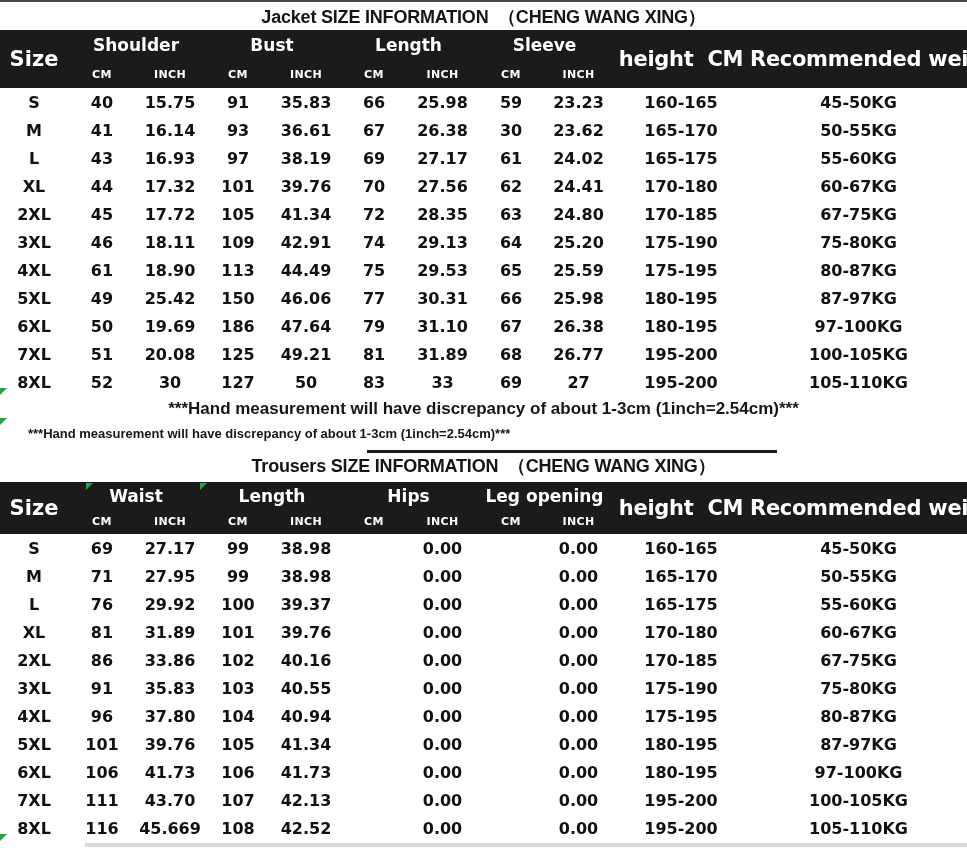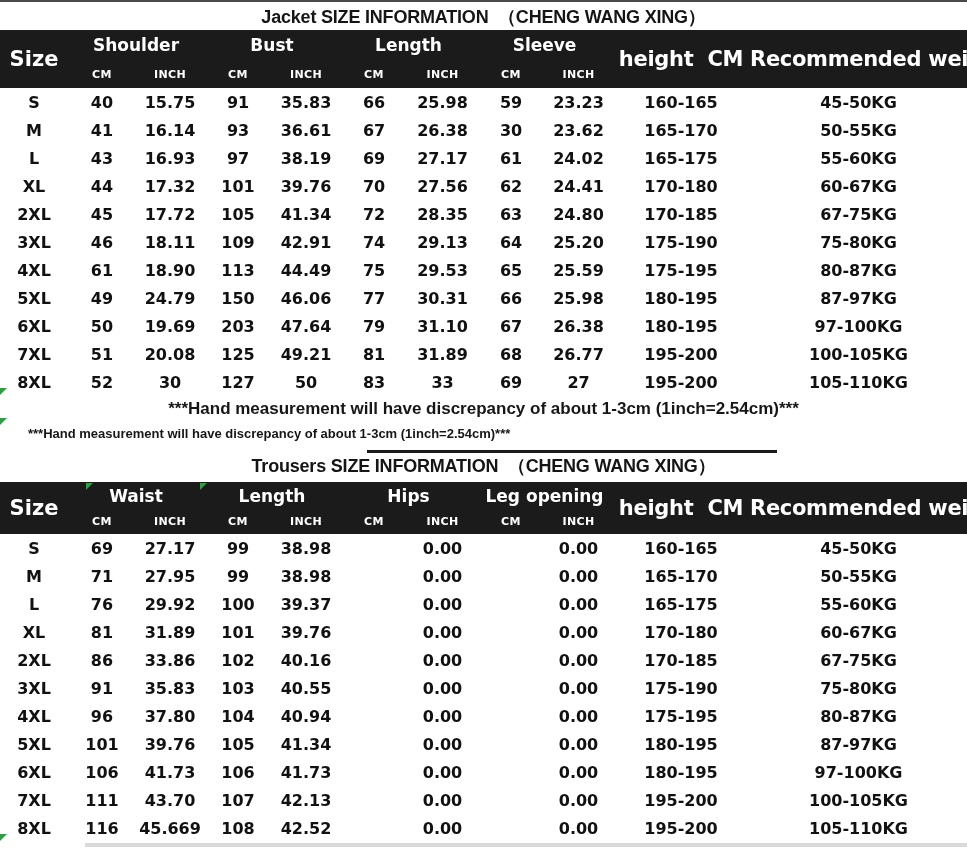--- a/index.html
+++ b/index.html
@@ -175,36 +175,36 @@
           <td>29.53</td>
           <td>65</td>
           <td>25.59</td>
           <td>175-195</td>
           <td>80-87KG</td>
         </tr>
 
         <tr>
           <td>5XL</td>
           <td>49</td>
-          <td>24.79</td>
+          <td>25.42</td>
           <td>150</td>
           <td>46.06</td>
           <td>77</td>
           <td>30.31</td>
           <td>66</td>
           <td>25.98</td>
           <td>180-195</td>
           <td>87-97KG</td>
         </tr>
 
         <tr>
           <td>6XL</td>
           <td>50</td>
           <td>19.69</td>
-          <td>203</td>
+          <td>186</td>
           <td>47.64</td>
           <td>79</td>
           <td>31.10</td>
           <td>67</td>
           <td>26.38</td>
           <td>180-195</td>
           <td>97-100KG</td>
         </tr>
 
         <tr>

